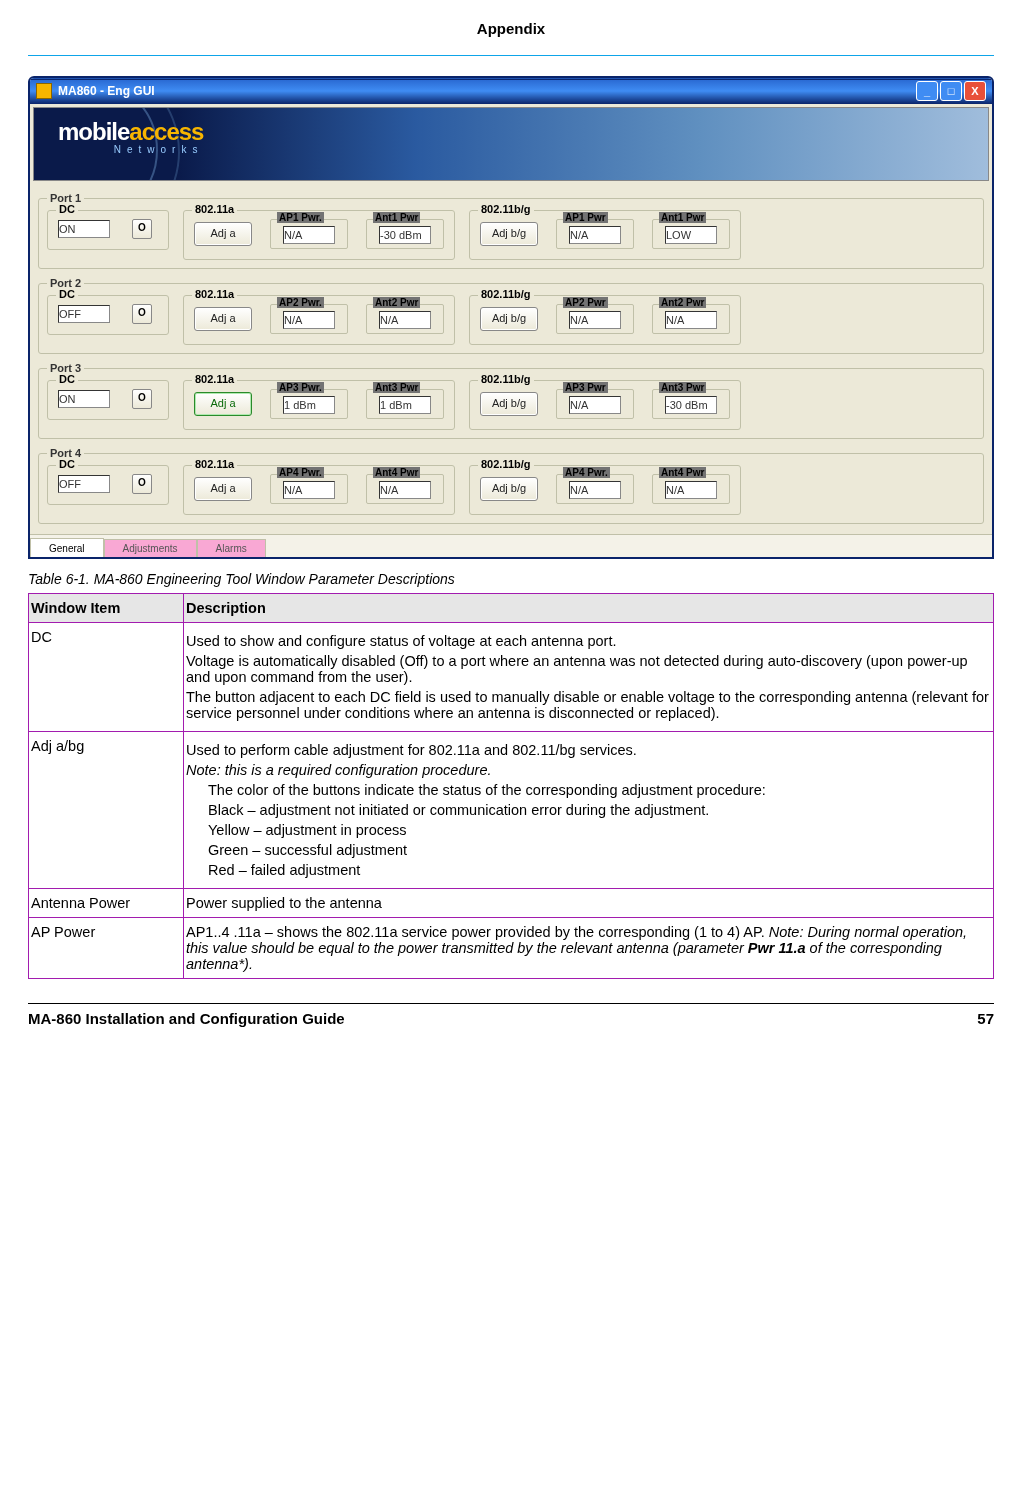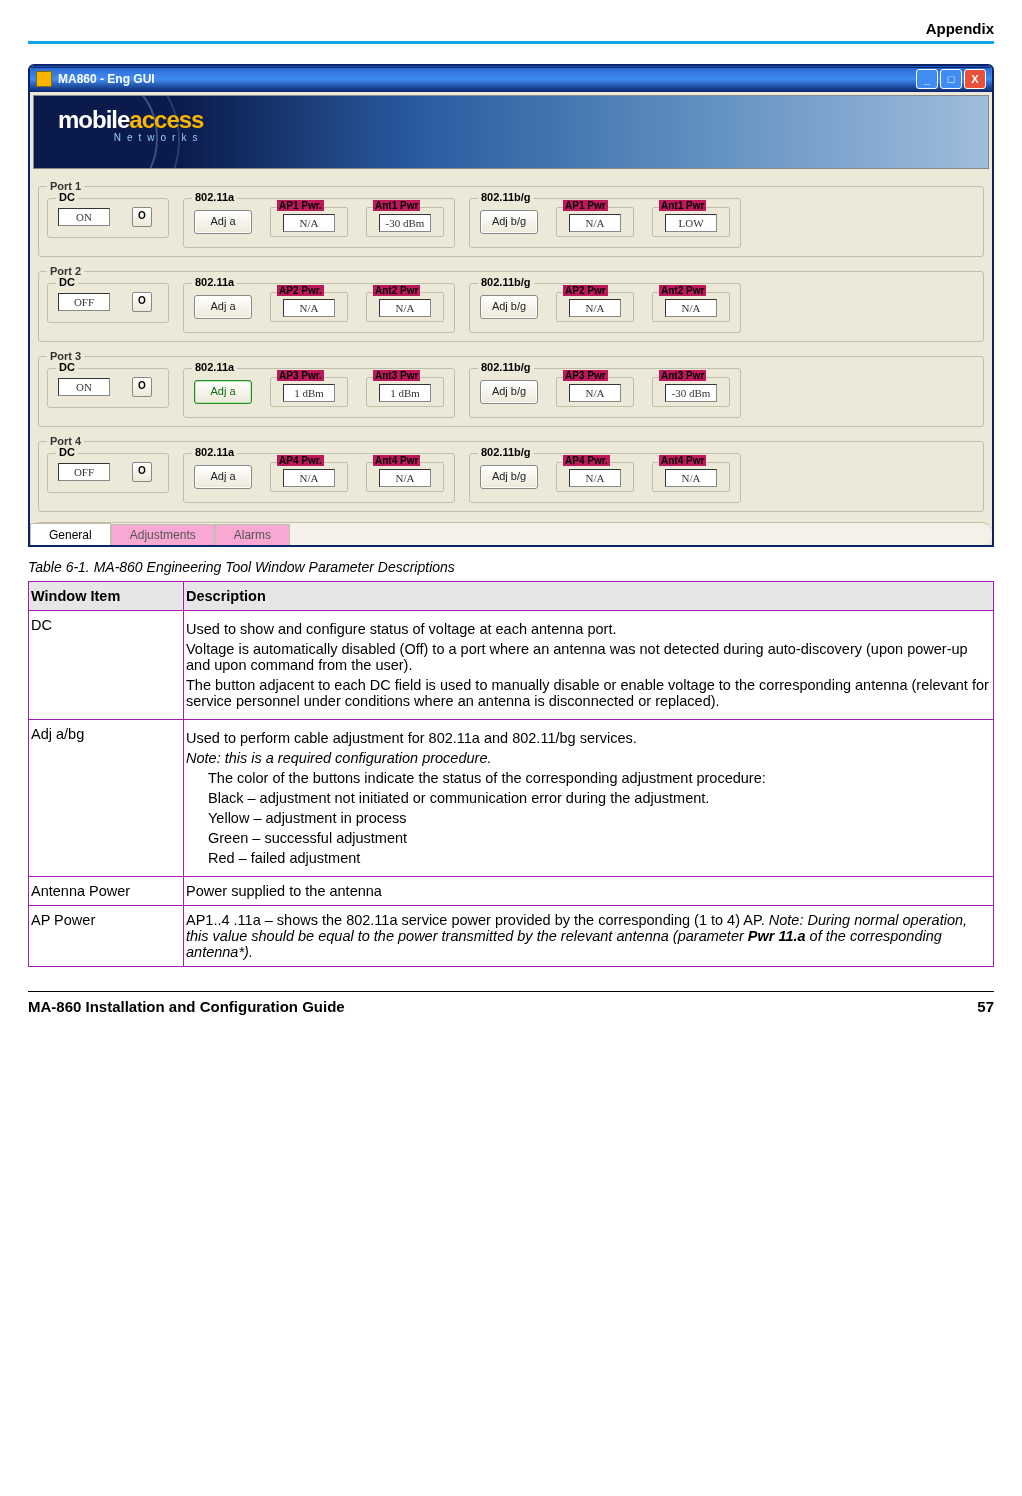--- a/index.html
+++ b/index.html
@@ -5,25 +5,25 @@
   body {
     font-family: Verdana, Arial, sans-serif;
     margin: 0;
     padding: 20px 28px;
     width: 966px;
     font-size: 14px;
     color: #000;
     background: #fff;
   }
   .page-header {
-    text-align: right;
+    text-align: center;
     font-weight: bold;
     font-size: 15px;
-    border-bottom: 3px solid #0ea5e9;
-    padding-bottom: 4px;
+    border-bottom: 1px solid #0ea5e9;
+    padding-bottom: 18px;
     margin-bottom: 20px;
   }
   
   .xp-window {
     border: 2px solid #0a246a;
     border-radius: 6px 6px 0 0;
     overflow: hidden;
     margin-bottom: 12px;
     background: #ece9d8;
   }
@@ -172,31 +172,31 @@
     min-width: 64px;
     text-align: center;
   }
   .mini-legend {
     position: absolute;
     top: -8px;
     left: 6px;
     font-family: Tahoma, sans-serif;
     font-size: 10px;
     font-weight: bold;
-    background: #be185d;
+    background: #737373;
     padding: 0 2px;
   }
   .xp-input {
-    font-family: Liberation Serif, serif;
+    font-family: Liberation Sans, sans-serif;
     font-size: 11px;
     border: 1px inset #888;
     background: #fff;
     width: 50px;
     height: 16px;
-    text-align: center;
+    text-align: left;
     line-height: 16px;
     display: inline-block;
     color: #333;
   }
   .xp-button {
     font-family: Tahoma, sans-serif;
     font-size: 11px;
     border: 1px solid #888;
     background: linear-gradient(#fff, #ece9d8);
     border-radius: 3px;
@@ -232,22 +232,21 @@
     min-width: 150px;
     font-weight: bold;
   }
   .tabs-bar {
     display: flex;
     align-items: flex-end;
     background: #f4f2e8;
     border-top: 1px solid #c0c0a8;
     height: 22px;
     font-family: Tahoma, sans-serif;
-    font-size: 12px;
-    border-radius: 10px;
+    font-size: 10px;
   }
   .tab {
     border: 1px solid #c0c0a8;
     border-bottom: none;
     padding: 3px 18px;
     background: #f9a8d4;
     margin-right: 0;
     color: #555;
   }
   .tab.active {

